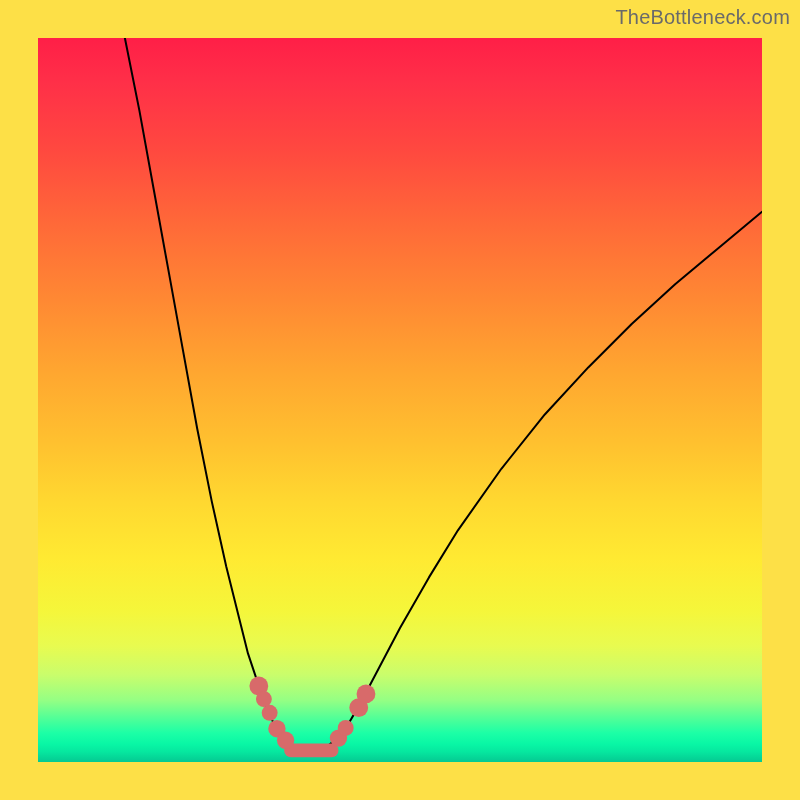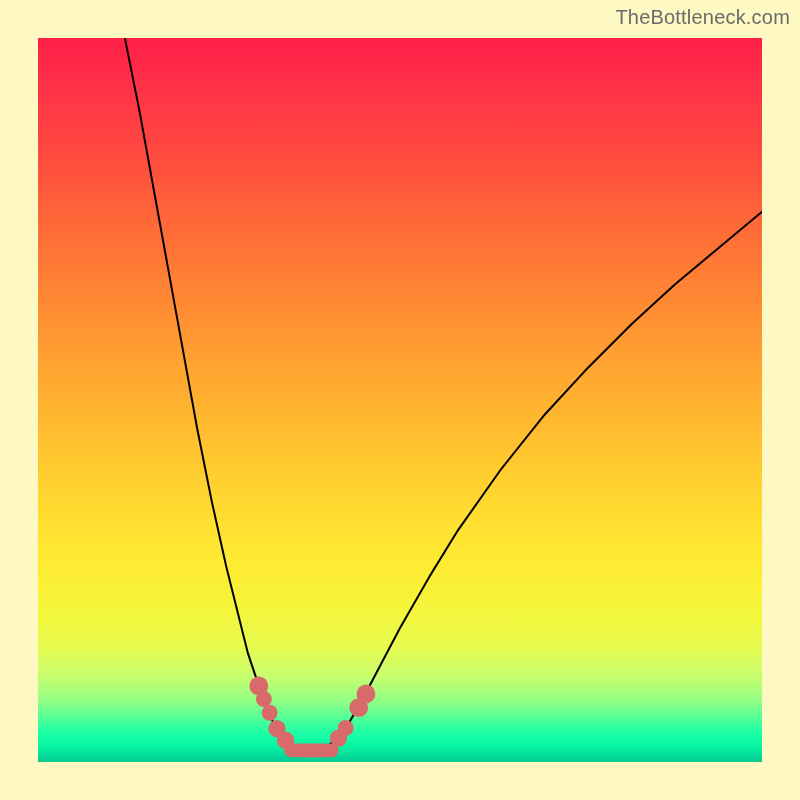--- a/index.html
+++ b/index.html
@@ -8,21 +8,21 @@
     width: 800px;
     height: 800px;
     overflow: hidden;
     background: #000;
     font-family: Arial, Helvetica, sans-serif;
   }
   .frame {
     position: relative;
     width: 800px;
     height: 800px;
-    background: #fef9c3;
+    background: #fde047;
   }
   .plot-area {
     position: absolute;
     left: 38px;
     top: 38px;
     width: 724px;
     height: 724px;
     background: linear-gradient(to bottom,
       #ff1f47 0%,
       #ff2f48 6%,

